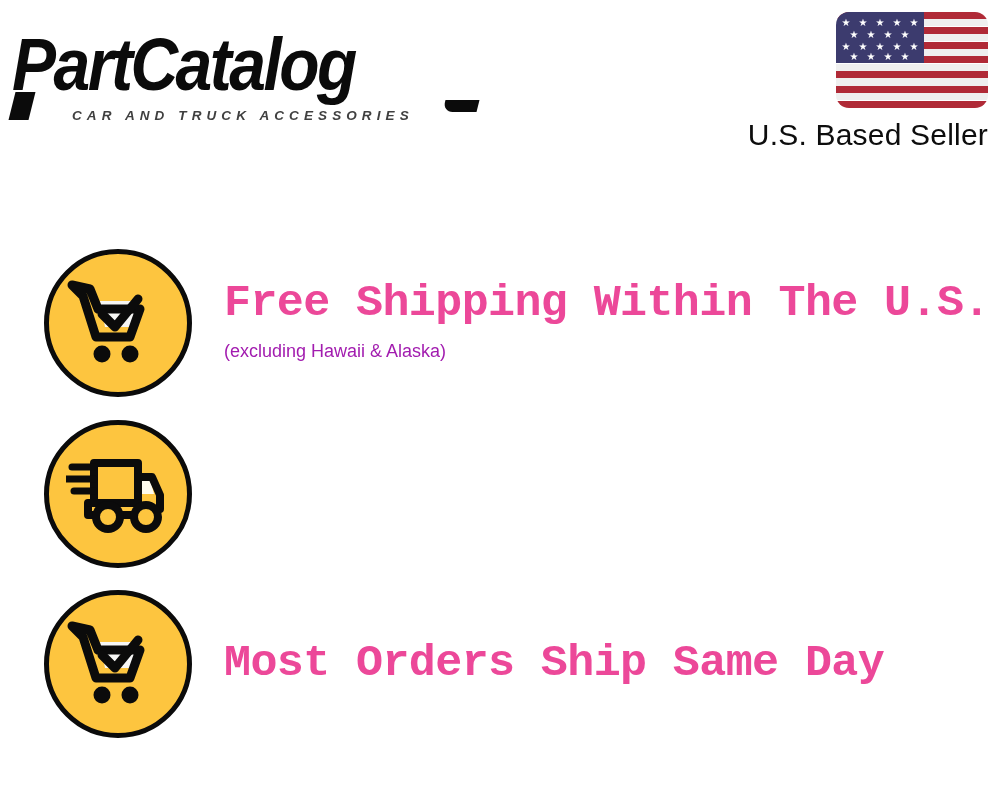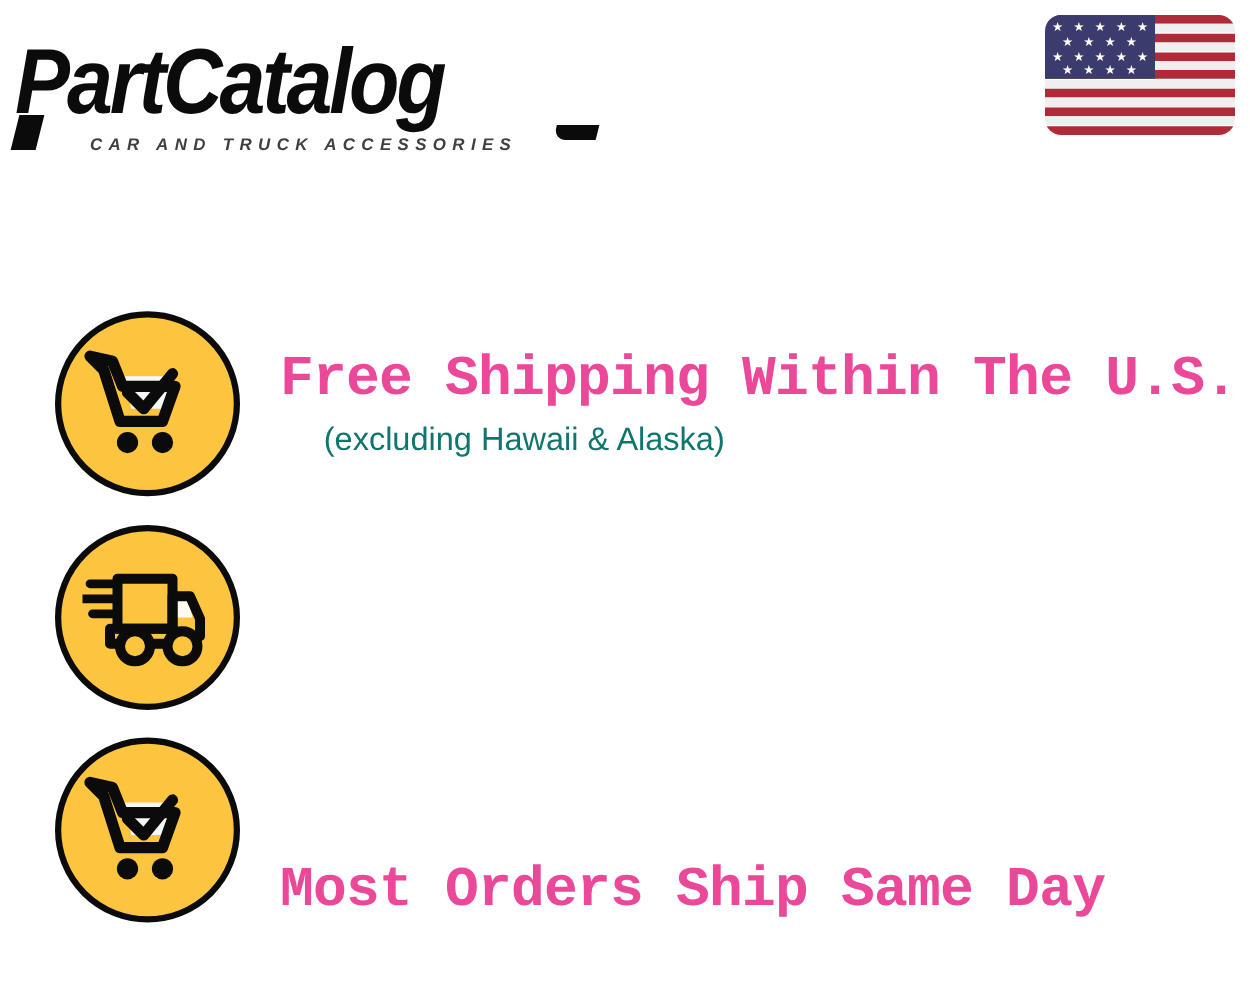--- a/index.html
+++ b/index.html
@@ -137,21 +137,21 @@
   }
   .feature-row {
     position: absolute;
     left: 0;
     width: 1000px;
     display: flex;
     align-items: center;
   }
   .feature-row.row-0 { top: 74px; }
   .feature-row.row-1 { top: 245px; }
-  .feature-row.row-2 { top: 415px; align-items: flex-end; }
+  .feature-row.row-2 { top: 415px; }
 
   .badge {
     flex: 0 0 auto;
     width: 148px;
     height: 148px;
     margin-left: 44px;
     border-radius: 50%;
     background: #FDC53F;
     border: 5px solid #0b0b0b;
     box-sizing: border-box;
@@ -170,27 +170,26 @@
     font-family: Liberation Mono, monospace;
     font-weight: bold;
     font-size: 45px;
     line-height: 50px;
     letter-spacing: -0.6px;
     color: #ec4899;
     white-space: nowrap;
   }
   .feature-sub {
     font-family: "Liberation Sans", sans-serif;
-    font-size: 26px;
+    font-size: 18px;
     line-height: 32px;
     font-weight: normal;
-    color: #0f766e;
+    color: #a21caf;
     margin-top: 6px;
     white-space: nowrap;
-    margin-left: 35px;
   }
   .feature-sub.bold {
     font-weight: bold;
     margin-top: 10px;
     letter-spacing: -0.2px;
   }
   .feature-sub.tight { margin-top: 1px; }
 </style>
 </head>
 <body>
@@ -233,20 +232,21 @@
         <span class="star" style="left:22px; top:30px;">★</span>
         <span class="star" style="left:39px; top:30px;">★</span>
         <span class="star" style="left:56px; top:30px;">★</span>
         <span class="star" style="left:73px; top:30px;">★</span>
         <span class="star" style="left:13px; top:40px;">★</span>
         <span class="star" style="left:30px; top:40px;">★</span>
         <span class="star" style="left:47px; top:40px;">★</span>
         <span class="star" style="left:64px; top:40px;">★</span>
       </span>
     </span>
+    <span class="seller-label">U.S. Based Seller</span>
   </div>
 
 </div>
 
 <div class="features">
 
   <div class="feature-row row-0">
     <div class="badge">
       <svg width="104" height="96" viewBox="0 0 104 96" aria-hidden="true">
         <polygon points="34,26 72,26 65,52 39,52" fill="#F7F7F5"></polygon>

